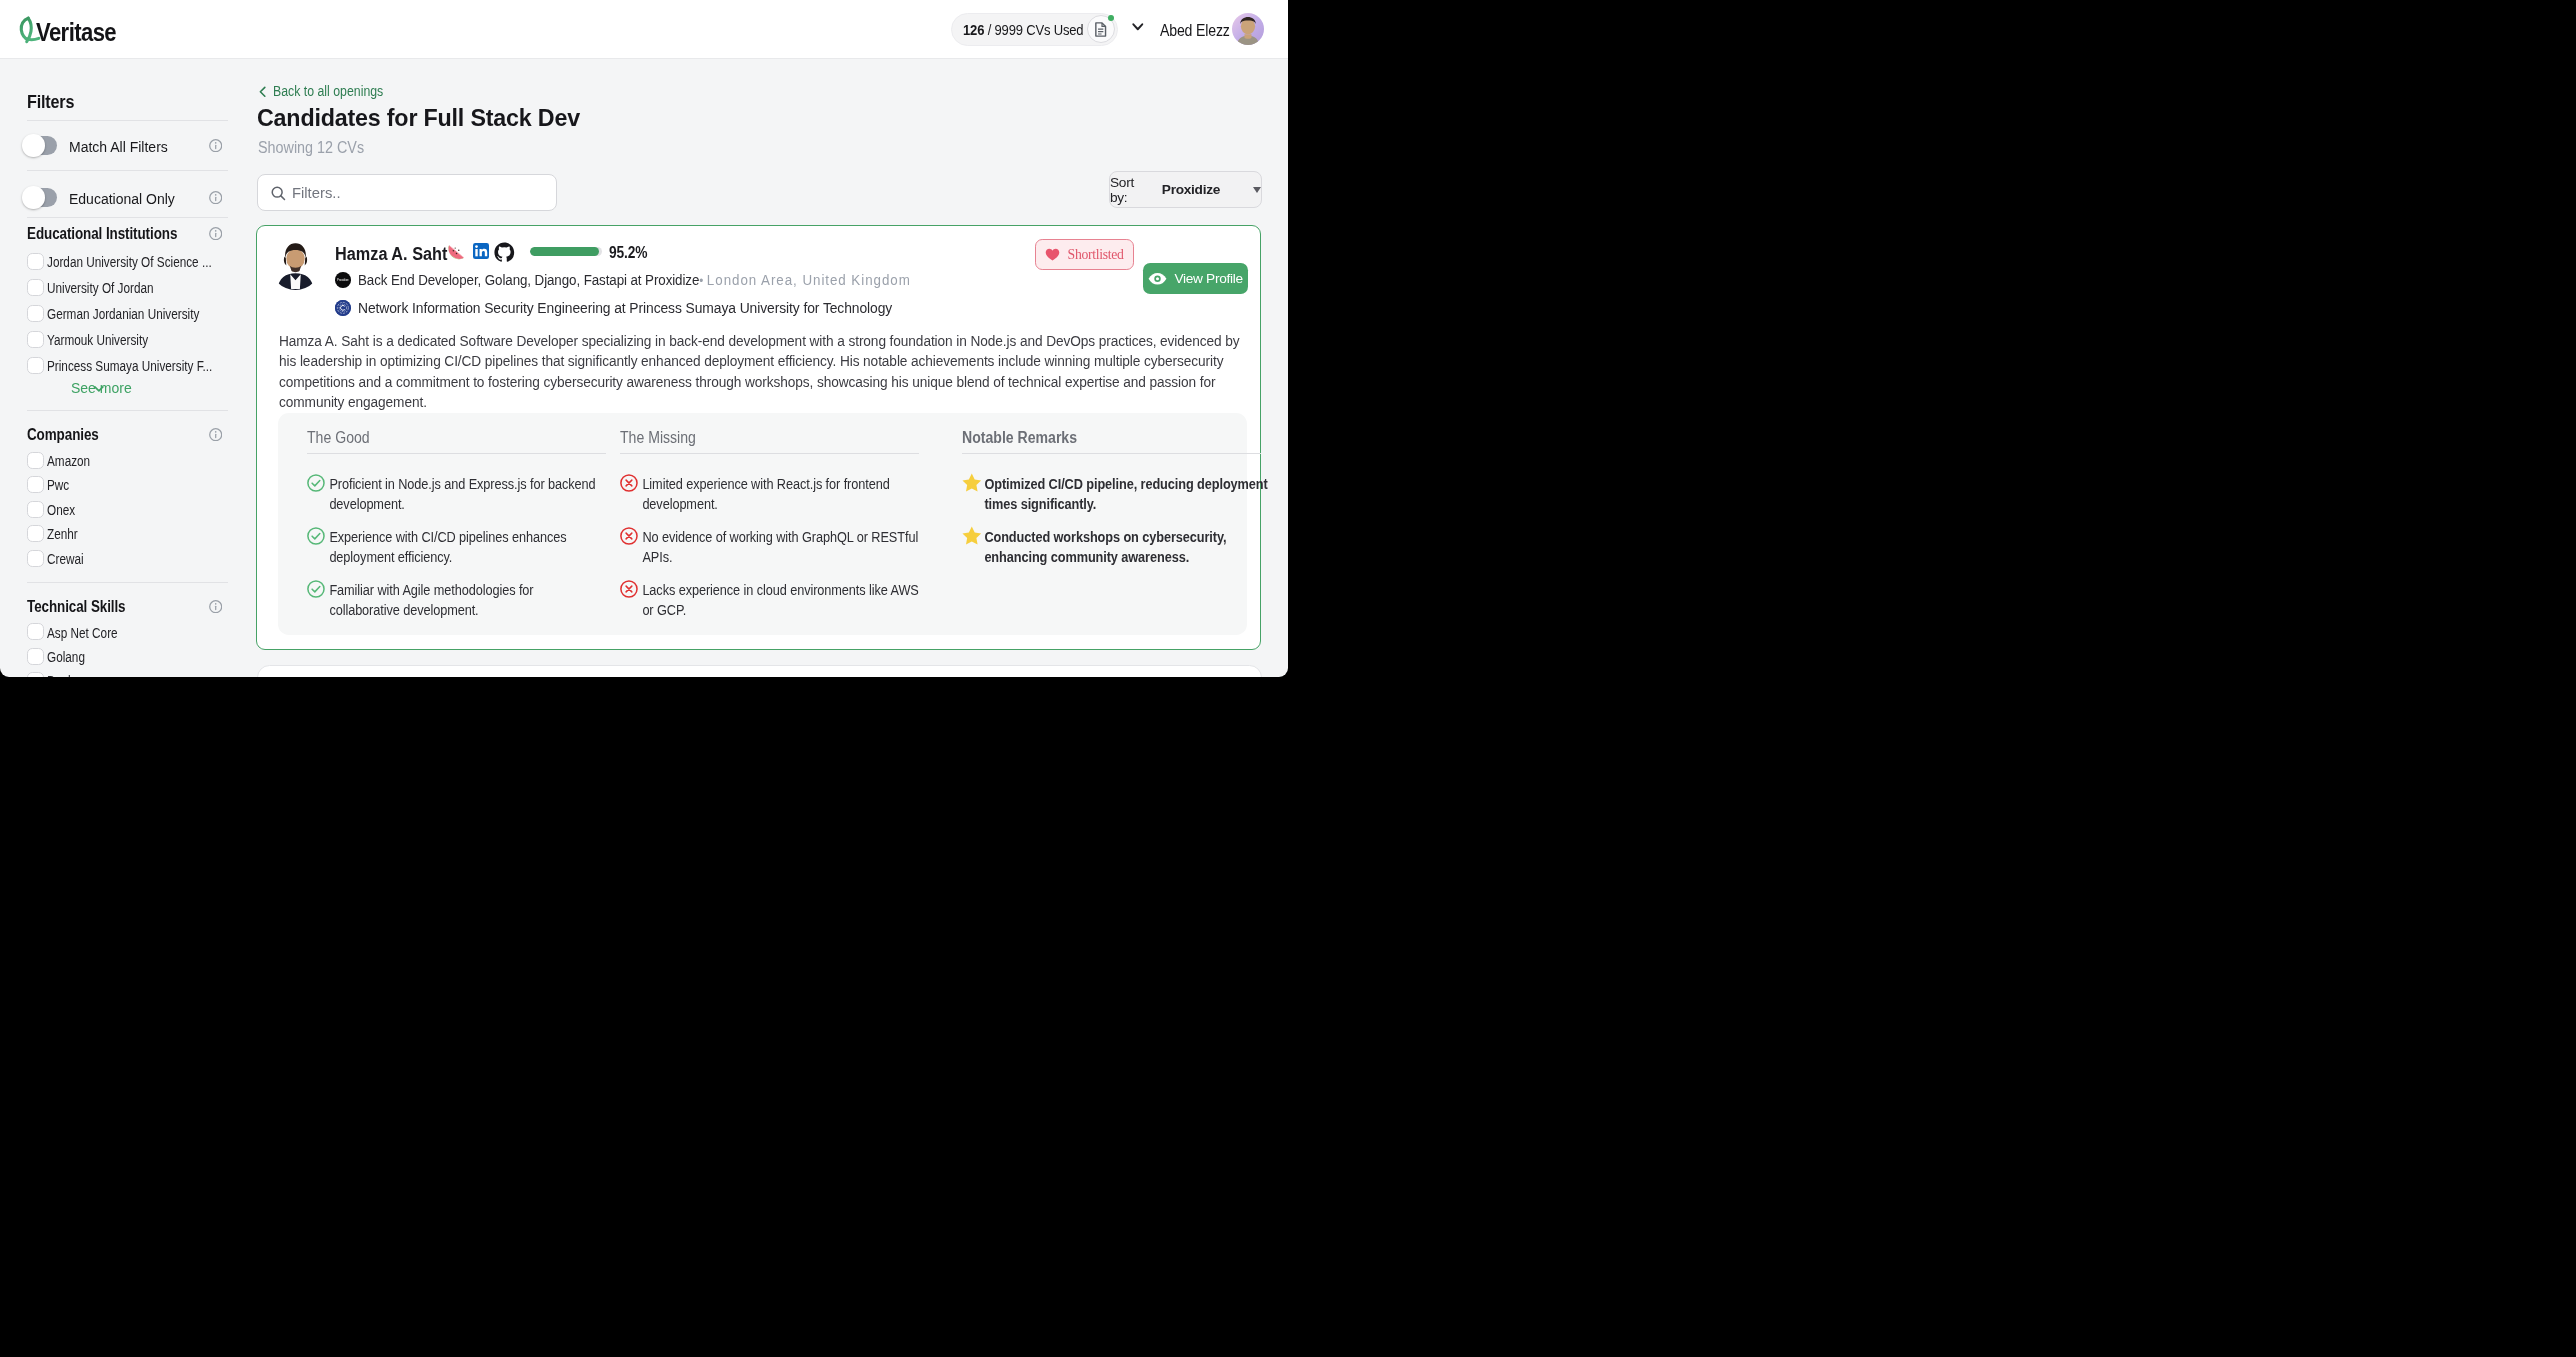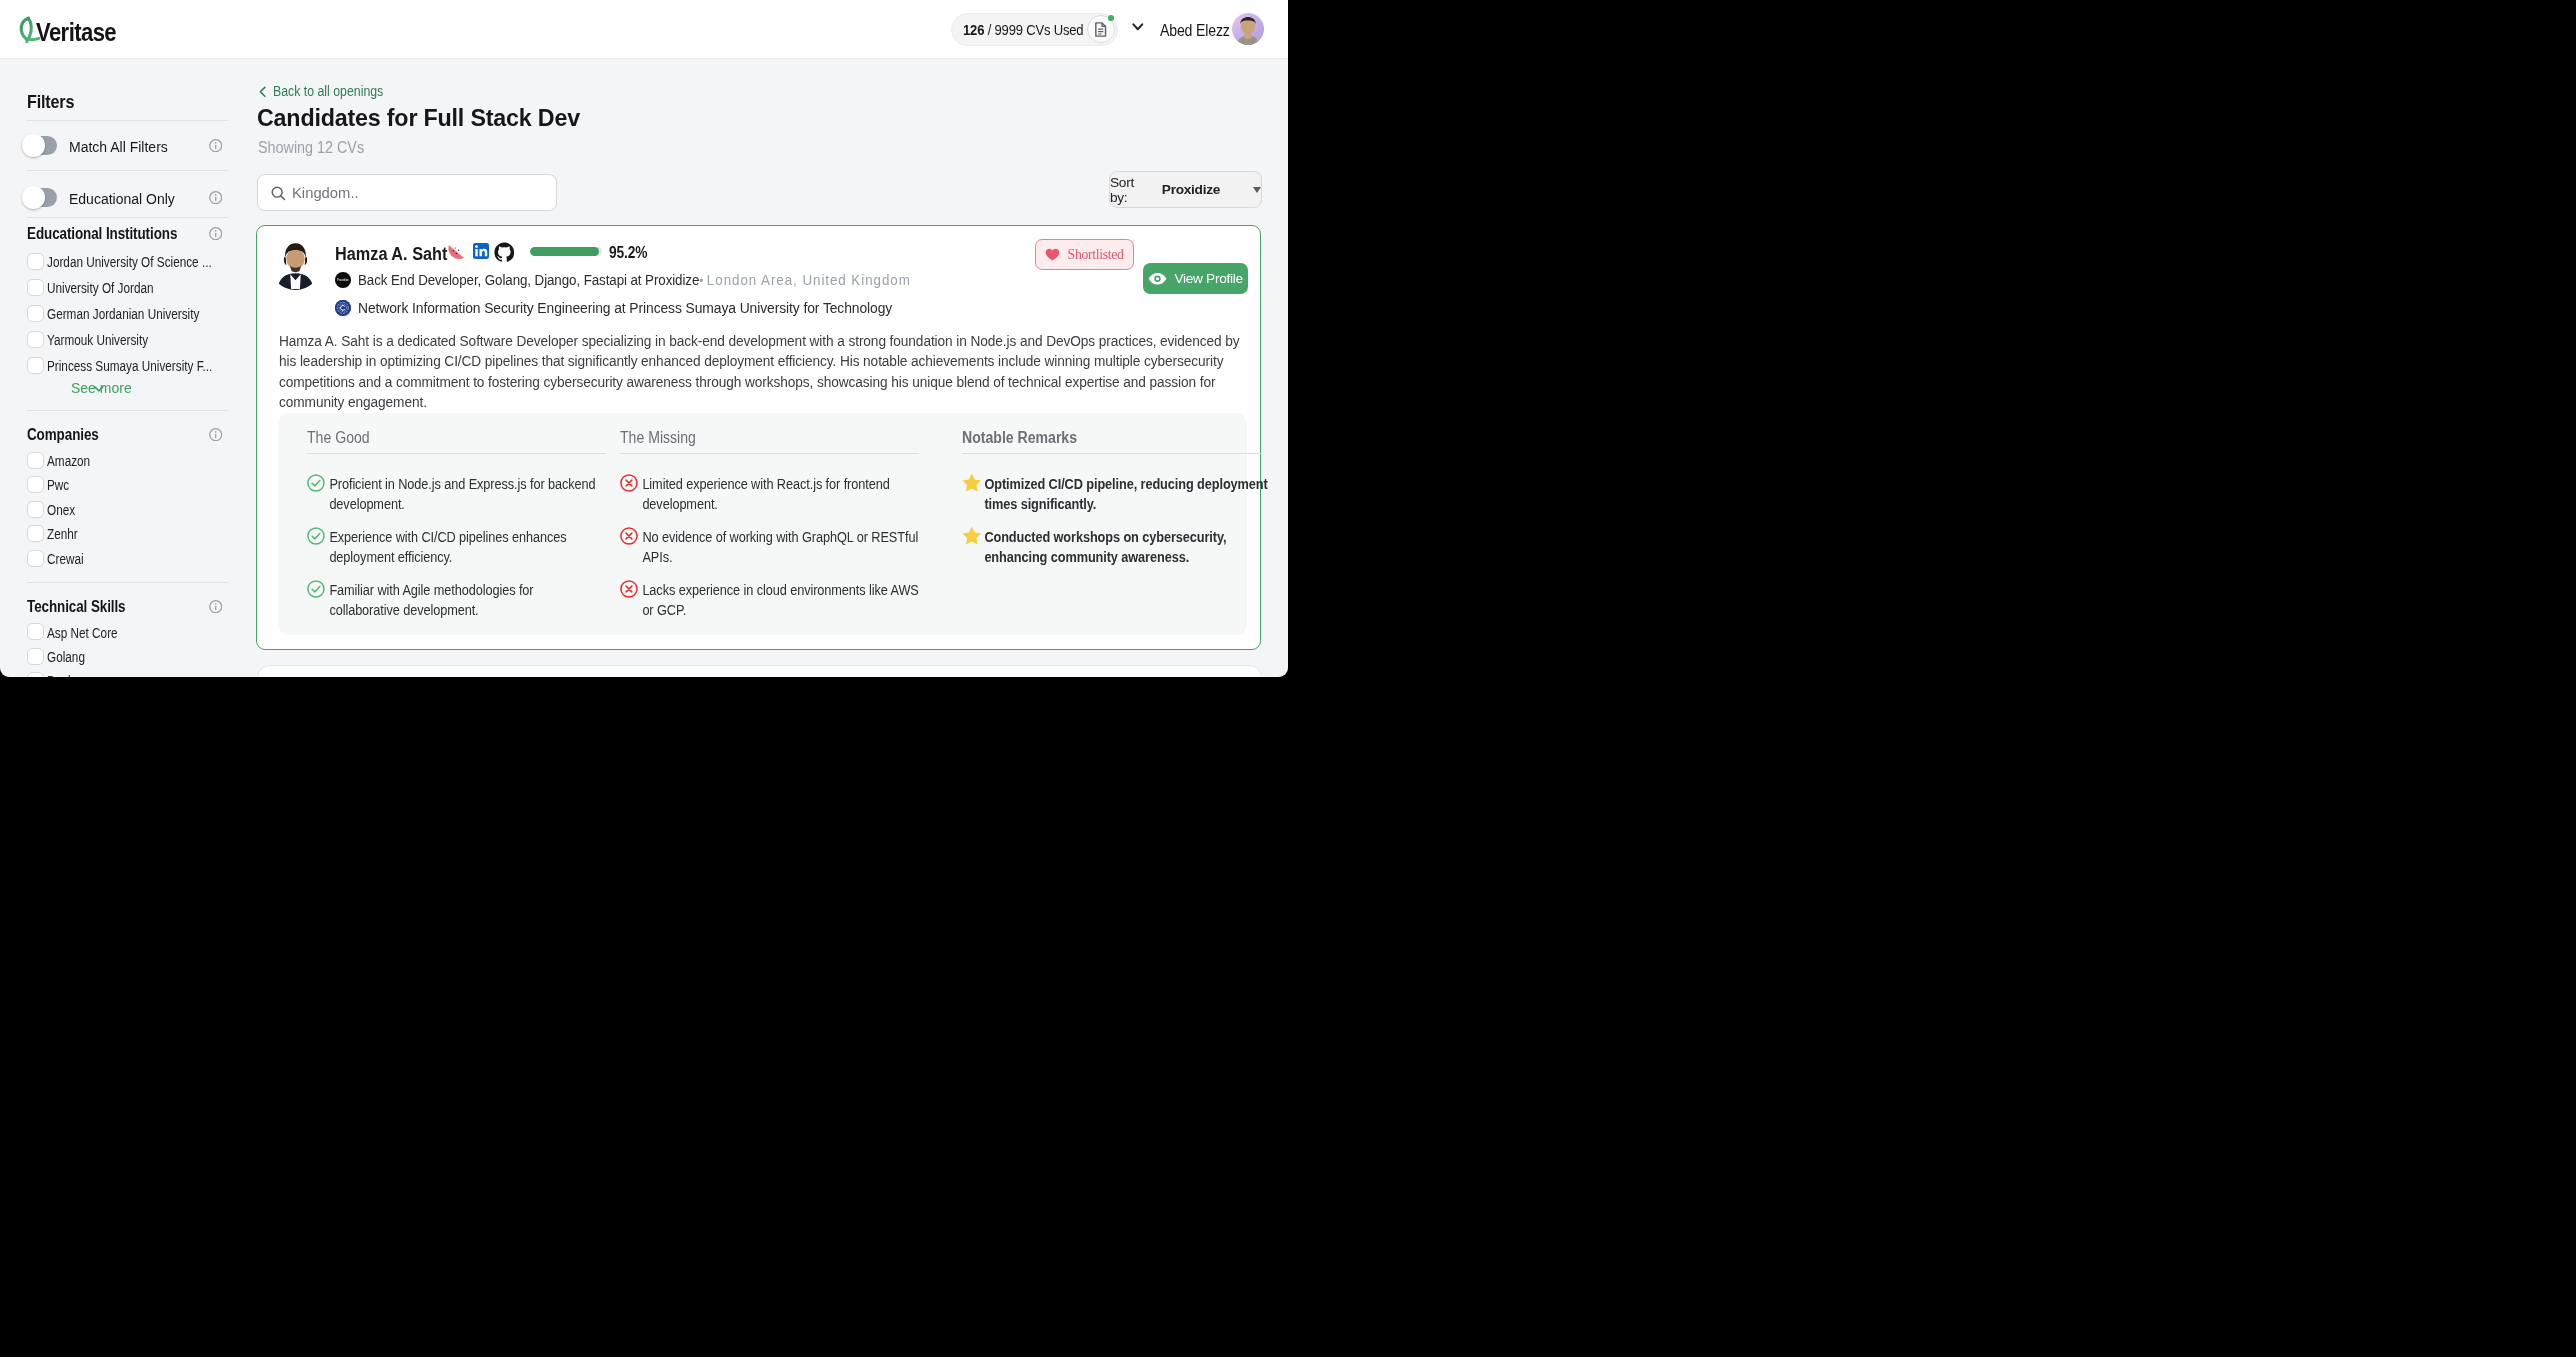--- a/index.html
+++ b/index.html
@@ -181,21 +181,21 @@
       <path d="M6.5 1.5 L1.5 6.5 L6.5 11.5" fill="none" stroke="#2e7d51" stroke-width="1.8" stroke-linecap="round" stroke-linejoin="round"></path>
     </svg>
 <div class="backlink">Back to all openings</div>
 <div class="title">Candidates for Full Stack Dev</div>
 <div class="subtitle">Showing 12 CVs</div>
 <div class="search">
   <svg class="sicon" width="15" height="15" viewBox="0 0 17 17">
         <circle cx="7" cy="7" r="5.6" fill="none" stroke="#5f636b" stroke-width="1.7"></circle>
         <path d="M11.2 11.2 L15.3 15.3" stroke="#5f636b" stroke-width="1.7" stroke-linecap="round"></path>
       </svg>
-  <span class="ph">Kingdom..</span>
+  <span class="ph">Filters..</span>
 </div>
 <div class="sort">Sort by:&nbsp;<b>Proxidize</b><span class="tri"></span></div>
 
 <div class="card"></div>
 <div class="pavatar">
   <svg width="51" height="51" viewBox="0 0 58 58">
     <rect width="58" height="58" fill="#ffffff"></rect>
     <path d="M8 58 C10 44 18 39 29 39 C40 39 48 44 50 58 Z" fill="#181c2b"></path>
     <path d="M23 40 L29 47 L35 40 L34 57 L24 57 Z" fill="#fafafa"></path>
     <ellipse cx="29" cy="22.5" rx="10.5" ry="11.5" fill="#c89b72"></ellipse>

